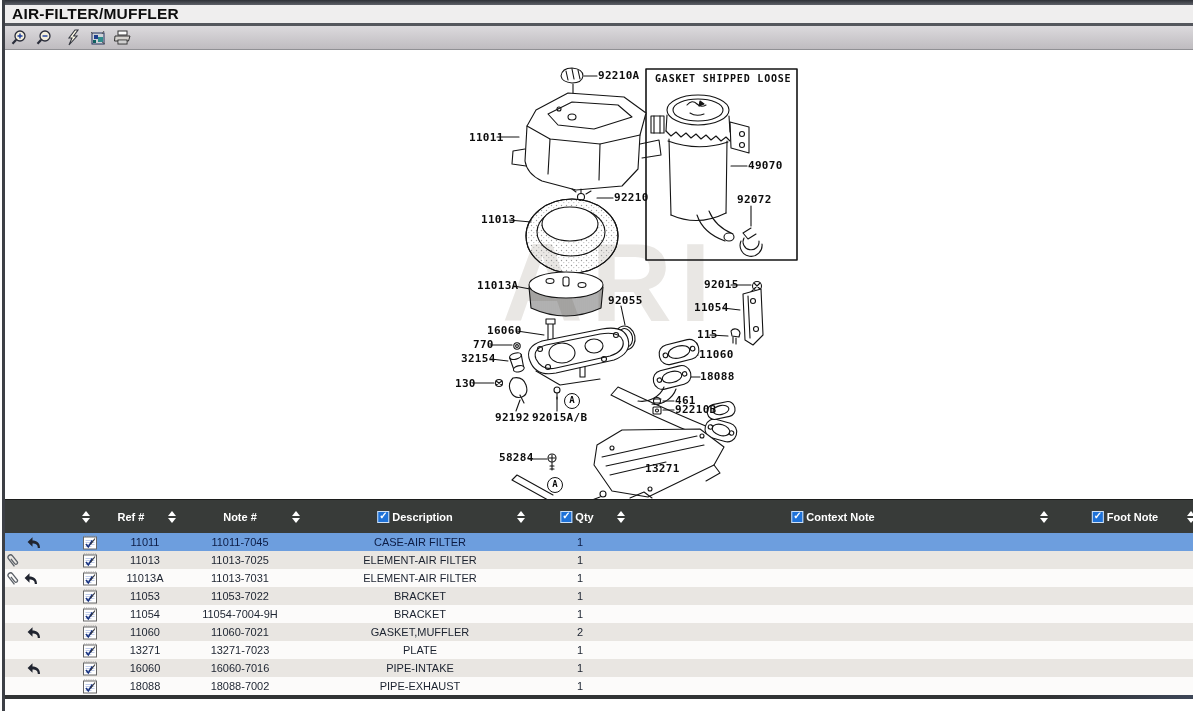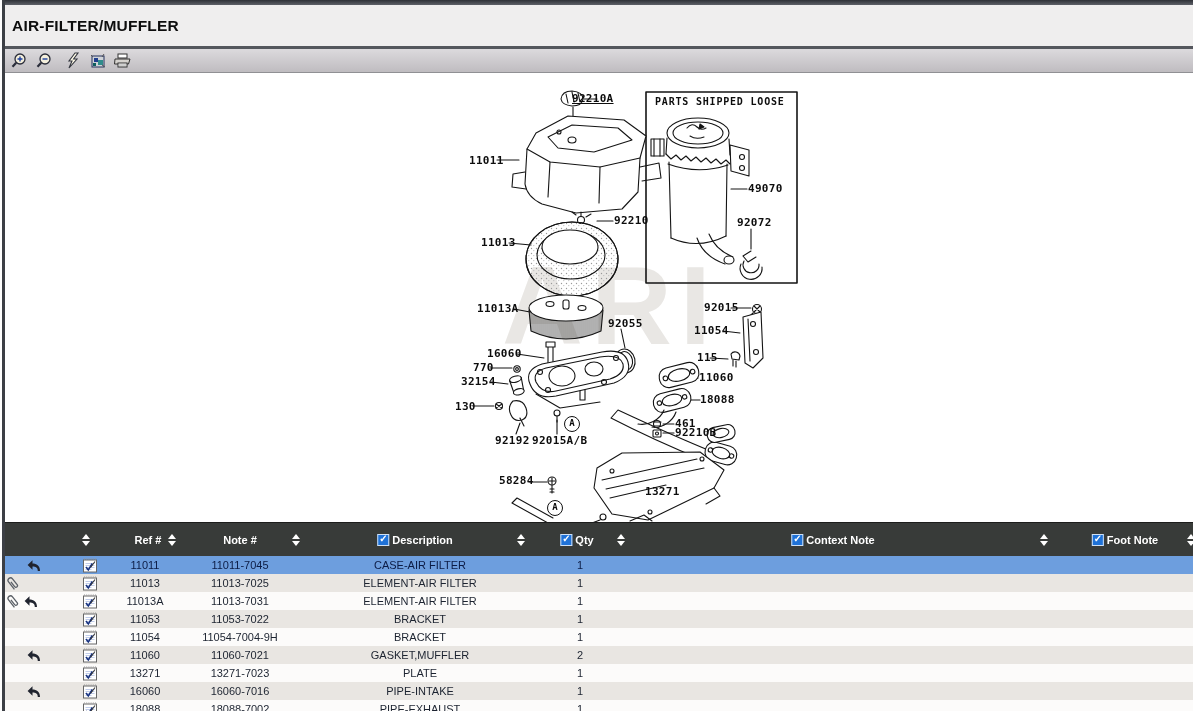--- a/index.html
+++ b/index.html
@@ -5,21 +5,21 @@
   * { margin:0; padding:0; box-sizing:border-box; }
   html,body { width:1193px; height:711px; overflow:hidden;
     font-family:"Liberation Sans", sans-serif; background:#fff; }
 
   
   .frame-left { position:absolute; left:0; top:0; width:5px; height:711px; z-index:60;
     background:linear-gradient(to right,#fdfdfd 0 2px,#3c3f45 2px 5px); }
 
   .top-edge { height:5px; background:linear-gradient(#2e3137,#5d6068); }
 
-  .titlebar { height:44px; background:#efeeee; border-bottom:3px solid #54575d;
+  .titlebar { height:21px; background:#efeeee; border-bottom:3px solid #54575d;
     display:flex; align-items:center; padding-left:12px; }
   .titlebar span { font-size:15.5px; font-weight:bold; color:#0d0d0d; letter-spacing:0.2px; }
 
   .toolbar { height:24px; background:linear-gradient(#dcdadd,#bfbcc0); border-bottom:1px solid #909094;
     display:flex; align-items:center; gap:4px; padding-left:8px; }
   .tbtn { width:21px; height:20px; display:flex; align-items:center; justify-content:center; cursor:pointer; }
 
   .diagram { position:relative; height:449px; background:#fff; overflow:hidden; }
   .watermark { position:absolute; left:502px; top:168px; font-size:112px; font-weight:800;
     letter-spacing:8px; color:#e9e7e4; font-family:"Liberation Sans",sans-serif; z-index:0; user-select:none; }
@@ -102,21 +102,21 @@
       <rect x="5" y="2" width="9" height="4" fill="#fff" stroke="#333" stroke-width="1"></rect>
       <path d="M2 7 h15 l-1.5 5 h-14 Z" fill="#d6d3cf" stroke="#333" stroke-width="1"></path>
       <rect x="5" y="11" width="9" height="4" fill="#fff" stroke="#333" stroke-width="1"></rect>
       <path d="M6 13 h7 M6 14.5 h7" stroke="#888" stroke-width="0.8"></path>
     </svg>
   </div>
 </div>
 
 <div class="diagram">
   <div class="watermark">ARI</div>
-  <div class="inset-label">PARTS SHIPPED LOOSE</div>
+  <div class="inset-label">GASKET SHIPPED LOOSE</div>
 
   <svg class="art" width="1193" height="449" viewBox="0 61 1193 449" fill="none" stroke="#141414" stroke-width="1.1" stroke-linecap="round" stroke-linejoin="round">
     <defs>
       <pattern id="dots" width="5" height="5" patternUnits="userSpaceOnUse">
         <circle cx="1.5" cy="1.5" r="0.7" fill="#9a9a9a" stroke="none"></circle>
         <circle cx="3.8" cy="3.6" r="0.6" fill="#b5b5b5" stroke="none"></circle>
       </pattern>
       <pattern id="vlines" width="4" height="4" patternUnits="userSpaceOnUse">
         <path d="M1,0 V4 M3,0 V4" stroke="#3a3a3a" stroke-width="0.8"></path>
       </pattern>
@@ -305,21 +305,21 @@
     </g>
 
     <g>
       <path d="M512 491 L548 511 M517 486 L553 506 M512 491 L517 486"></path>
       <circle cx="603" cy="505" r="3" fill="#fff"></circle>
       <path d="M600 508 l-8 3 M630 509 l14 -6 l8 6"></path>
     </g>
   </svg>
 
   <div class="callouts" id="callouts">
-      <div class="callout" style="left: 572px; top: 20px; text-decoration: underline;">92210A</div>
+      <div class="callout" style="left: 598px; top: 20px;">92210A</div>
       <div class="callout" style="left: 469px; top: 82px;">11011</div>
       <div class="callout" style="left: 748px; top: 110px;">49070</div>
       <div class="callout" style="left: 737px; top: 144px;">92072</div>
       <div class="callout" style="left: 614px; top: 142px;">92210</div>
       <div class="callout" style="left: 481px; top: 164px;">11013</div>
       <div class="callout" style="left: 477px; top: 230px;">11013A</div>
       <div class="callout" style="left: 608px; top: 245px;">92055</div>
       <div class="callout" style="left: 704px; top: 229px; text-align: center;">92015</div>
       <div class="callout" style="left: 694px; top: 252px;">11054</div>
       <div class="callout" style="left: 697px; top: 279px;">115</div>
@@ -338,21 +338,21 @@
       <div class="callout marker" style="left: 572px; top: 351px;">A</div>
       <div class="callout marker" style="left: 555px; top: 435px;">A</div>
     </div>
 </div>
 
 <div class="thead">
   <div class="hitem sortw" style="left:86px">
       <i class="tu"></i>
       <i class="td"></i>
     </div>
-  <div class="hitem" style="left:148px">
+  <div class="hitem" style="left:131px">
       <span>Ref #</span>
     </div>
   <div class="hitem sortw" style="left:172px">
       <i class="tu"></i>
       <i class="td"></i>
     </div>
   <div class="hitem" style="left:240px">
       <span>Note #</span>
     </div>
   <div class="hitem sortw" style="left:296px">

